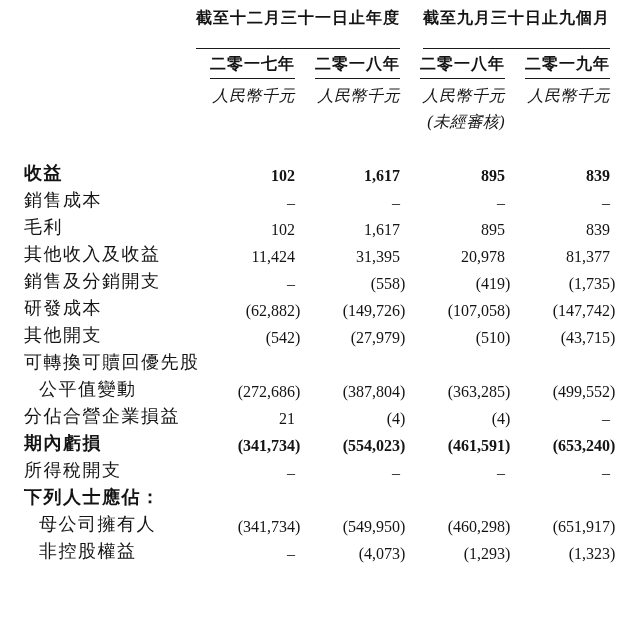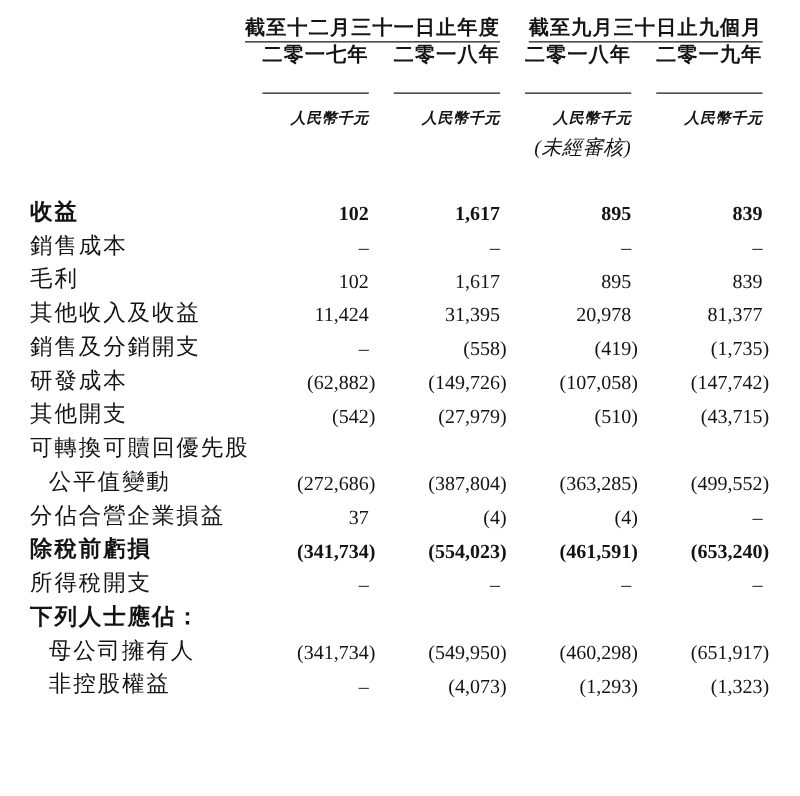--- a/index.html
+++ b/index.html
@@ -13,29 +13,29 @@
   th, td { padding:0; margin:0; font-weight:normal; vertical-align:bottom; }
 
   
   .lbl { text-align:left; padding-left:24px; font-size:18px; letter-spacing:1.5px; }
   .num { text-align:right; padding-right:7px; }
 
   
   tr.grp-row th { height:26px; }
   .grp-span {
     display:inline-block; font-weight:bold; font-size:16px; letter-spacing:1px;
-    padding-bottom:0; border-bottom:1.5px solid #1a1a1a; white-space:nowrap;text-align:right;
+    padding-bottom:19px; border-bottom:1.5px solid #1a1a1a; white-space:nowrap;text-align:right;
   }
   tr.year-row th { height:30px; }
   .yr {
     display:inline-block; font-weight:bold; font-size:16px; letter-spacing:1px;
-    padding-bottom:19px; border-bottom:1.5px solid #1a1a1a; white-space:nowrap;
+    padding-bottom:3px; border-bottom:1.5px solid #1a1a1a; white-space:nowrap;
   }
-  tr.unit-row th { height:28px; font-style:italic; font-size:12px; letter-spacing:0.5px;
-    font-family:"Liberation Serif", serif;font-weight:bold; }
+  tr.unit-row th { height:28px; font-style:italic; font-size:16px; letter-spacing:0.5px;
+    font-family:"Liberation Serif", serif; }
   tr.note-row th { height:26px; font-style:italic; font-size:16px; letter-spacing:0.5px;
     font-family:"Liberation Serif", serif; }
 
   
   tbody tr { height:27px; }
   tbody tr:first-child td { padding-top:28px; }
   tbody td.num { font-family:"Liberation Serif", serif; font-size:16px; white-space:nowrap; }
   tbody td.lbl { white-space:nowrap; }
   tbody td.lbl.ind { padding-left:39px; }
   tbody tr.bold td { font-weight:bold; }
@@ -144,27 +144,27 @@
         </tr>
         <tr>
           <td class="lbl ind">公平值變動</td>
           <td class="num">(272,686<span class="paren">)</span></td>
           <td class="num">(387,804<span class="paren">)</span></td>
           <td class="num">(363,285<span class="paren">)</span></td>
           <td class="num">(499,552<span class="paren">)</span></td>
         </tr>
         <tr>
           <td class="lbl">分佔合營企業損益</td>
-          <td class="num">37</td>
+          <td class="num">21</td>
           <td class="num">(4<span class="paren">)</span></td>
           <td class="num">(4<span class="paren">)</span></td>
           <td class="num">–</td>
         </tr>
         <tr class="bold">
-          <td class="lbl">除稅前虧損</td>
+          <td class="lbl">期內虧損</td>
           <td class="num">(341,734<span class="paren">)</span></td>
           <td class="num">(554,023<span class="paren">)</span></td>
           <td class="num">(461,591<span class="paren">)</span></td>
           <td class="num">(653,240<span class="paren">)</span></td>
         </tr>
         <tr>
           <td class="lbl">所得稅開支</td>
           <td class="num">–</td>
           <td class="num">–</td>
           <td class="num">–</td>

